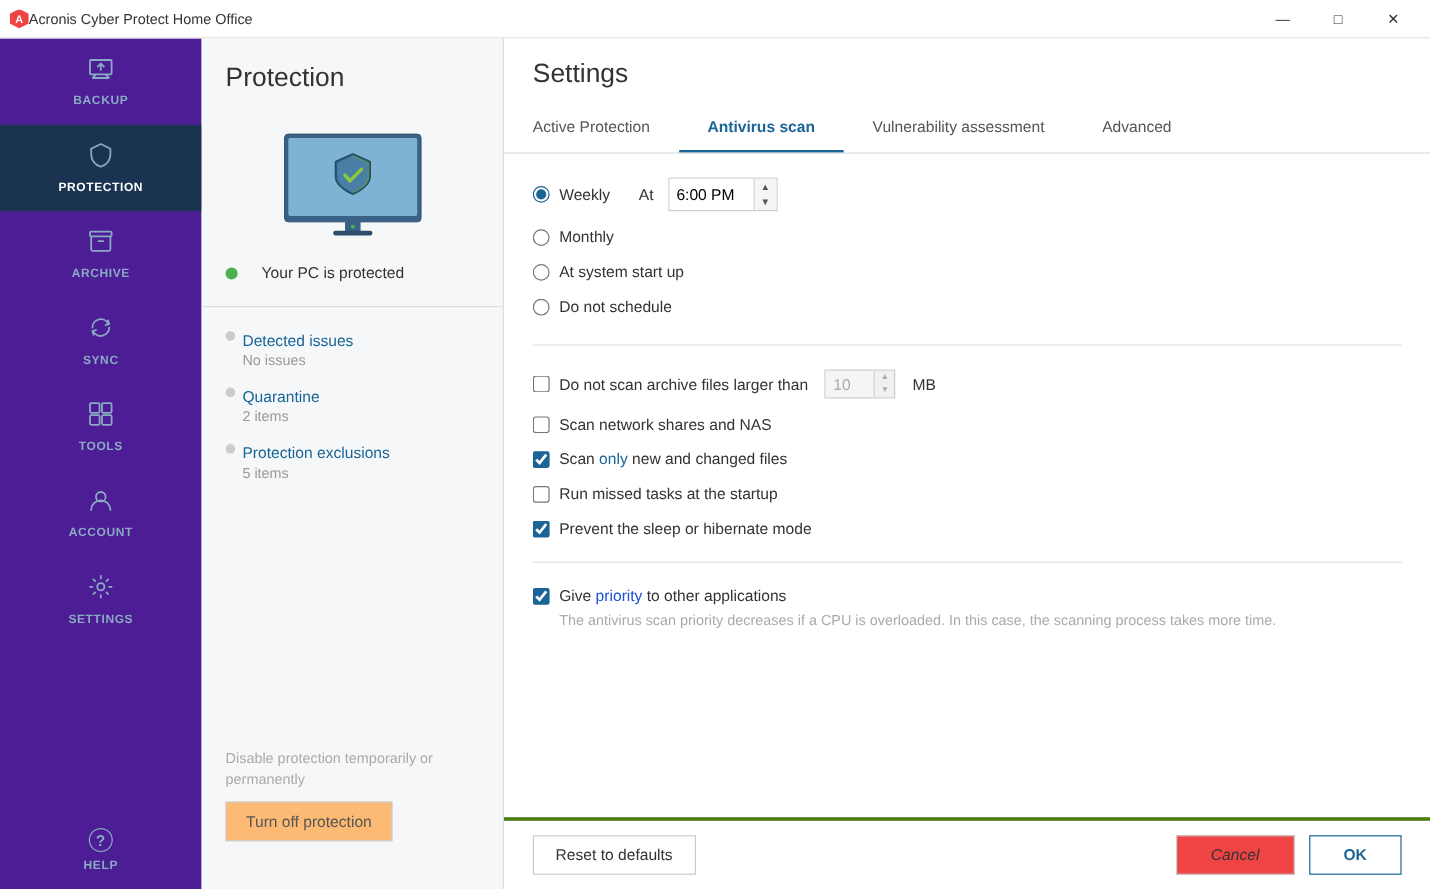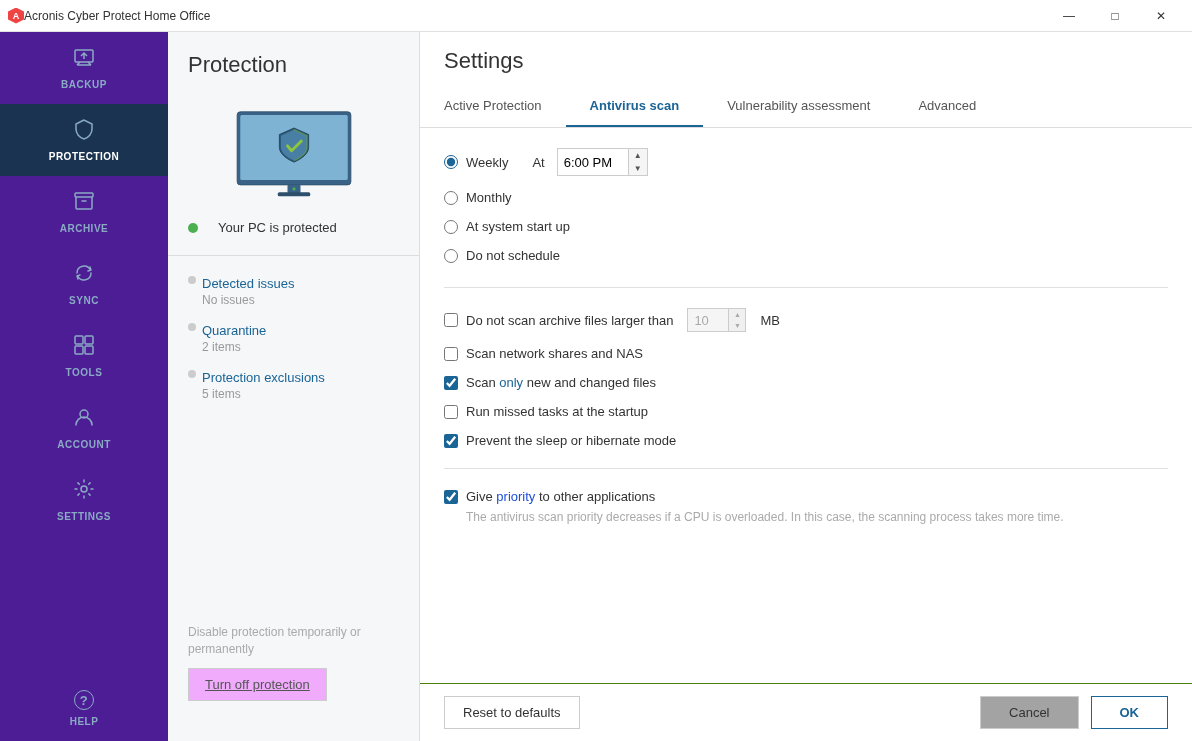--- a/index.html
+++ b/index.html
@@ -34,21 +34,21 @@
     .pc-status-text { font-size: 13px; color: #333; }
     .left-divider { height: 1px; background: #ddd; margin: 0 0 12px; }
     .left-nav-item { padding: 8px 20px; cursor: pointer; }
     .left-nav-item .nav-label { color: #1a6496; font-size: 13px; font-weight: 500; margin-bottom: 2px; }
     .left-nav-item .nav-sub { color: #999; font-size: 12px; }
     .left-nav-dot { display: inline-block; width: 8px; height: 8px; border-radius: 50%; background: #ccc; margin-right: 6px; vertical-align: middle; }
     .left-nav-row { display: flex; align-items: flex-start; }
     .left-nav-content { display: flex; flex-direction: column; }
     .disable-section { padding: 20px; margin-top: auto; }
     .disable-text { font-size: 12px; color: #aaa; margin-bottom: 10px; line-height: 1.4; }
-    .turn-off-btn { border: 1px solid #ccc; background: #f0abfc; padding: 8px 16px; font-size: 13px; color: #555; cursor: pointer; text-decoration: underline; }
+    .turn-off-btn { border: 1px solid #ccc; background: #fdba74; padding: 8px 16px; font-size: 13px; color: #555; cursor: pointer; }
 
     
     .settings-panel { flex: 1; background: #fff; display: flex; flex-direction: column; overflow: hidden; }
     .settings-title { font-size: 22px; font-weight: 300; color: #333; padding: 16px 24px 0; }
     .tabs { display: flex; border-bottom: 1px solid #ddd; margin: 12px 0 0; }
     .tab { padding: 12px 24px; font-size: 13px; color: #555; cursor: pointer; border-bottom: 2px solid transparent; white-space: nowrap; }
     .tab.active { color: #1a6496; border-bottom: 2px solid #1a6496; font-weight: 600; }
     .settings-content { flex: 1; overflow-y: auto; padding: 20px 24px; }
 
     
@@ -77,25 +77,25 @@
     .archive-num { border: none; outline: none; padding: 0 6px; font-size: 13px; width: 40px; height: 100%; background: #f5f5f5; color: #aaa; }
     .archive-spinners { display: flex; flex-direction: column; border-left: 1px solid #ccc; }
     .archive-spin-btn { width: 16px; height: 11px; border: none; background: #f0f0f0; cursor: pointer; font-size: 7px; display: flex; align-items: center; justify-content: center; color: #aaa; }
     .mb-label { font-size: 13px; color: #333; }
 
     
     .priority-section { margin-top: 4px; }
     .priority-desc { font-size: 12px; color: #aaa; margin-top: 4px; padding-left: 22px; line-height: 1.5; max-width: 650px; }
 
     
-    .settings-footer { display: flex; align-items: center; padding: 12px 24px; border-top: 1px solid #4d7c0f; gap: 12px; background: #fff; flex-shrink: 0; }
+    .settings-footer { display: flex; align-items: center; padding: 12px 24px; border-top: 3px solid #4d7c0f; gap: 12px; background: #fff; flex-shrink: 0; }
     .footer-left { flex: 1; }
     .footer-right { display: flex; gap: 12px; }
     .reset-btn { border: 1px solid #ccc; background: #fff; padding: 8px 18px; font-size: 13px; color: #333; cursor: pointer; }
-    .cancel-btn { border: 1px solid #ccc; background: #a3a3a3; padding: 8px 28px; font-size: 13px; color: #333; cursor: pointer; }
+    .cancel-btn { border: 1px solid #ccc; background: #ef4444; padding: 8px 28px; font-size: 13px; color: #333; cursor: pointer; font-style: italic; }
     .ok-btn { border: 1px solid #1a6496; background: #fff; padding: 8px 28px; font-size: 13px; color: #1a6496; cursor: pointer; font-weight: 600; }
 
     
     .acronis-logo { width: 16px; height: 16px; background: #ef4444; clip-path: polygon(50% 0%, 100% 25%, 100% 75%, 50% 100%, 0% 75%, 0% 25%); display: flex; align-items: center; justify-content: center; font-size: 9px; color: #fff; font-weight: bold; }
   </style>
 </head>
 <body>
 
 <div class="titlebar">
   <div class="acronis-logo">A</div>

